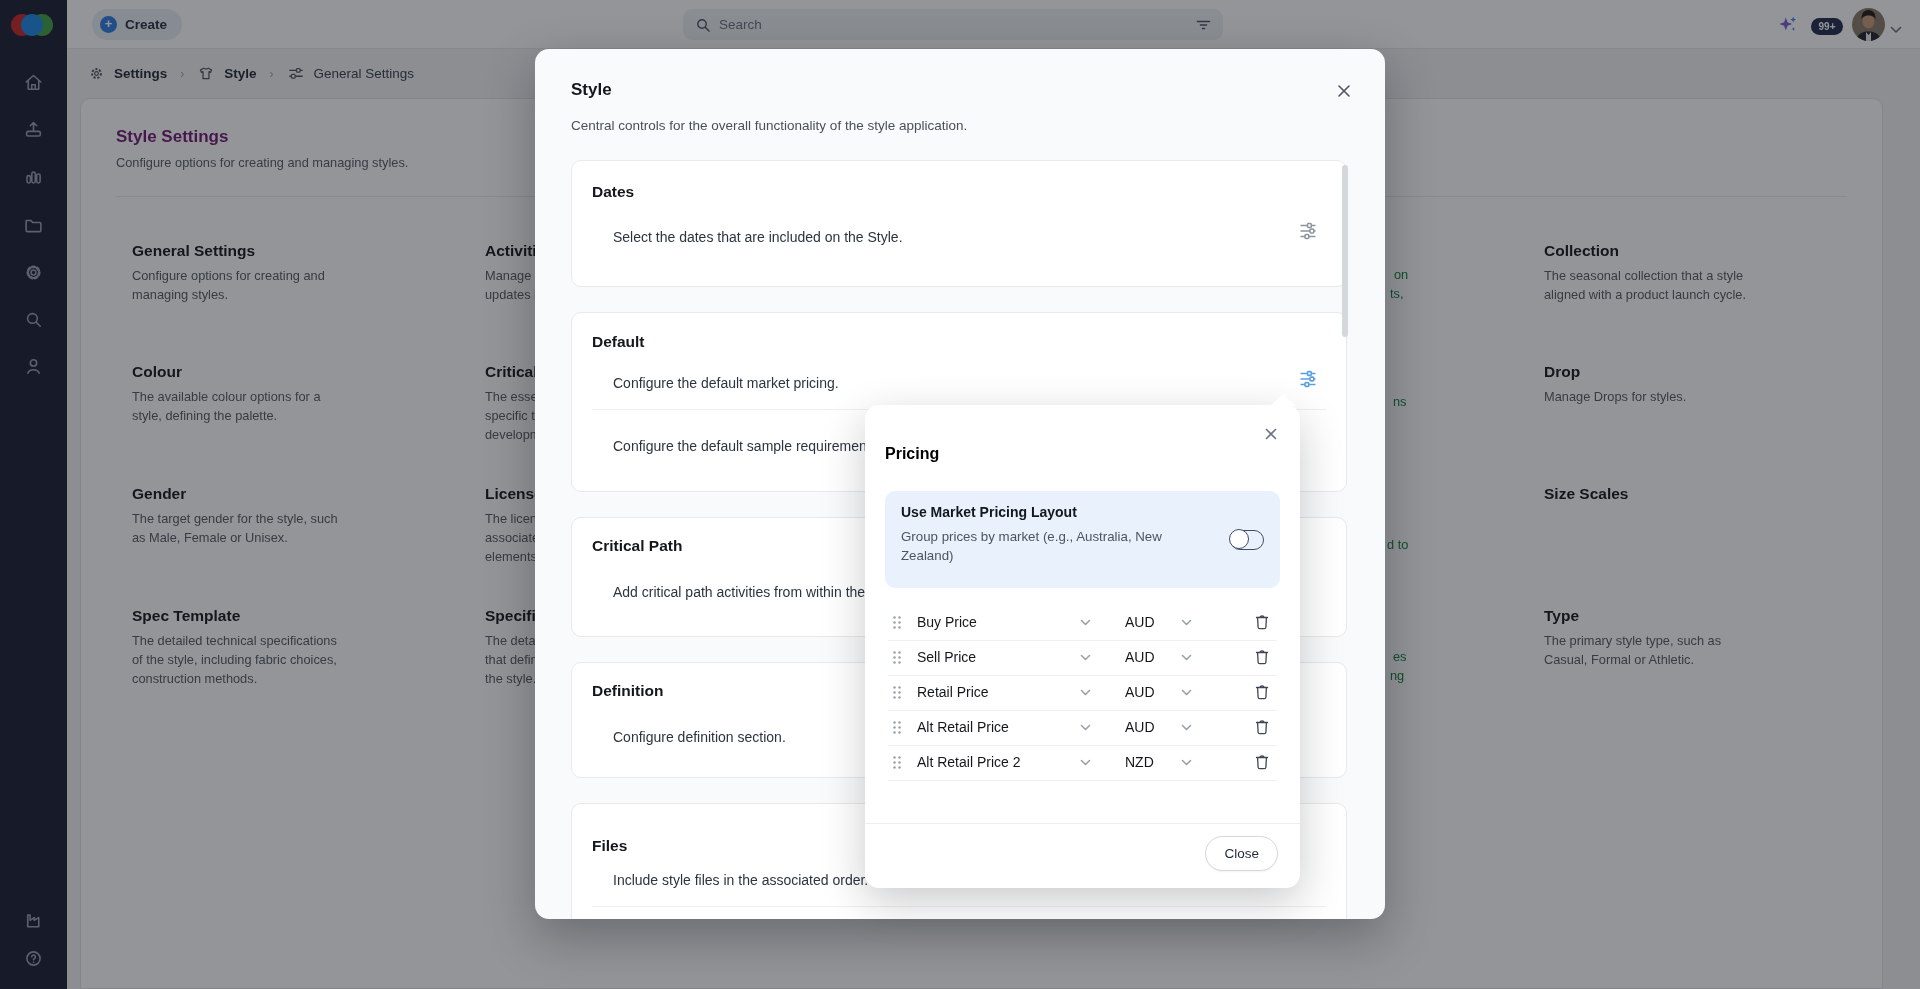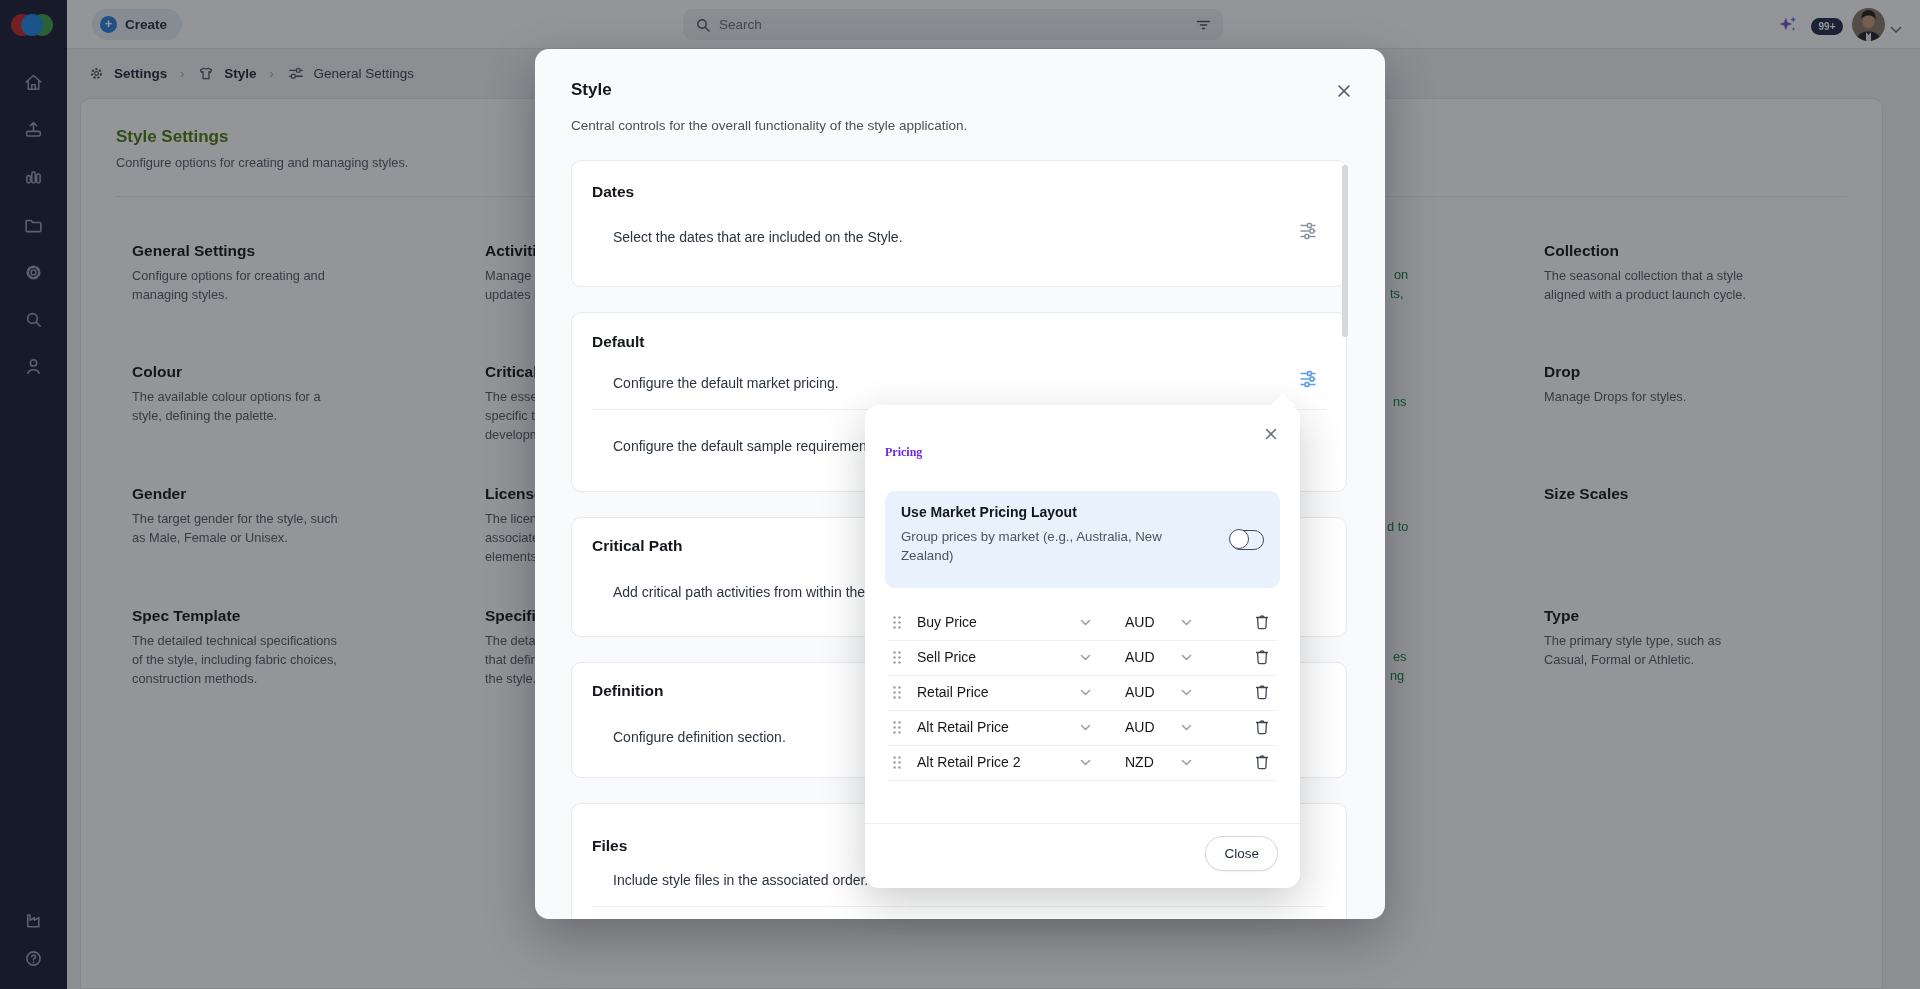--- a/index.html
+++ b/index.html
@@ -30,21 +30,21 @@
   
   .crumbs { position:absolute; left:67px; top:49px; width:1853px; height:49px; display:flex; align-items:center; }
   .crumb { display:flex; align-items:center; gap:9px; cursor:pointer; }
   .crumb-label { font-size:13.5px; color:#1f2937; font-weight:700; }
   .crumb-label.last { font-weight:400; color:#374151; }
   .crumb-sep { color:#9ca3af; font-size:12px; margin:0 13px; }
   .crumb svg, .tune-ic svg { display:block; }
 
   
   .panel { position:absolute; left:80px; top:98px; width:1803px; height:891px; background:#fff; border:1px solid #e2e4e8; border-radius:10px 10px 0 0; }
-  .page-title { position:absolute; left:35px; top:28px; font-size:17px; font-weight:700; color:#4d7c0f; }
+  .page-title { position:absolute; left:35px; top:28px; font-size:17px; font-weight:700; color:#701a75; }
   .page-sub { position:absolute; left:35px; top:56px; font-size:12.8px; color:#565d68; }
   .page-div { position:absolute; left:35px; right:35px; top:97px; height:1px; background:#e7e9ec; }
   .tile { position:absolute; width:322px; cursor:pointer; }
   .tile h3 { font-size:15.5px; font-weight:700; color:#16181d; line-height:20px; }
   .tile p { margin-top:5px; font-size:12.8px; line-height:19px; color:#555c66; }
   .frag { position:absolute; font-size:12.8px; color:#15803d; line-height:19px; }
 
   
   .overlay { position:absolute; inset:0; background:rgba(17,20,27,0.45); z-index:40; }
 
@@ -57,21 +57,21 @@
   .mcard { position:absolute; left:36px; width:776px; background:#fff; border:1px solid #e7e9ec; border-radius:10px; }
   .mcard h4 { position:absolute; left:20px; font-size:15.5px; font-weight:700; color:#14171c; }
   .mrow-text { position:absolute; left:41px; font-size:14px; color:#2c3440; line-height:20px; }
   .mdiv { position:absolute; left:20px; right:20px; height:1px; background:#eef0f2; }
   .tune-btn { position:absolute; width:20px; height:20px; cursor:pointer; }
   .scroll-thumb { position:absolute; left:807px; top:116px; width:6px; height:172px; background:#d5d8db; border-radius:3px; cursor:pointer; }
 
   
   .popover { position:absolute; left:865px; top:405px; width:435px; height:483px; background:#fff; border-radius:14px; box-shadow:0 14px 44px rgba(12,16,24,.22); z-index:60; }
   .pop-arrow { position:absolute; left:405px; top:-11px; width:0; height:0; border-left:13px solid transparent; border-right:13px solid transparent; border-bottom:12px solid #fff; }
-  .pop-title { position:absolute; left:20px; top:40px; font-size:12px; font-weight:700; color:#6d28d9;font-family:Liberation Serif, serif; }
+  .pop-title { position:absolute; left:20px; top:40px; font-size:16px; font-weight:700; color:#000000; }
   .toggle-panel { position:absolute; left:20px; top:86px; width:395px; height:97px; background:#e9f2fc; border-radius:10px; }
   .tp-title { position:absolute; left:16px; top:13px; font-size:14px; font-weight:700; color:#14171c; }
   .tp-desc { position:absolute; left:16px; top:36px; width:300px; font-size:13.3px; line-height:19px; color:#4a5560; }
   .toggle { position:absolute; right:16px; top:39px; width:34px; height:20px; border:1.6px solid #414c63; border-radius:11px; cursor:pointer; background:transparent; }
   .toggle .knob { position:absolute; left:-1.6px; top:-1.6px; width:20px; height:20px; border:1.6px solid #414c63; border-radius:50%; background:#fff; }
   .prow { position:absolute; left:0; width:435px; height:35px; }
   .prow-label { position:absolute; left:52px; top:9px; font-size:14px; color:#14171c; }
   .prow-cur { position:absolute; left:260px; top:9px; font-size:14px; color:#14171c; }
   .chev { position:absolute; top:14px; width:11px; height:7px; cursor:pointer; }
   .chev svg { display:block; stroke:#9aa1ad; stroke-width:1.6; fill:none; stroke-linecap:round; stroke-linejoin:round; }
@@ -248,21 +248,21 @@
     <div class="tile" style="left:404px; top:507px">
         <h3>Specification</h3>
         <p class="pre">The detailed documents
 that define the aspects of
 the style.</p>
       </div>
 
     <span class="frag" style="left:1313px; top:166px">on</span>
     <span class="frag" style="left:1309px; top:185px">ts,</span>
     <span class="frag" style="left:1312px; top:293px">ns</span>
-    <span class="frag" style="left:1306px; top:418px">d to</span>
+    <span class="frag" style="left:1306px; top:436px">d to</span>
     <span class="frag" style="left:1312px; top:548px">es</span>
     <span class="frag" style="left:1309px; top:567px">ng</span>
 
     <div class="tile" style="left:1463px; top:142px">
         <h3>Collection</h3>
         <p class="pre">The seasonal collection that a style
 aligned with a product launch cycle.</p>
       </div>
     <div class="tile" style="left:1463px; top:263px">
         <h3>Drop</h3>

